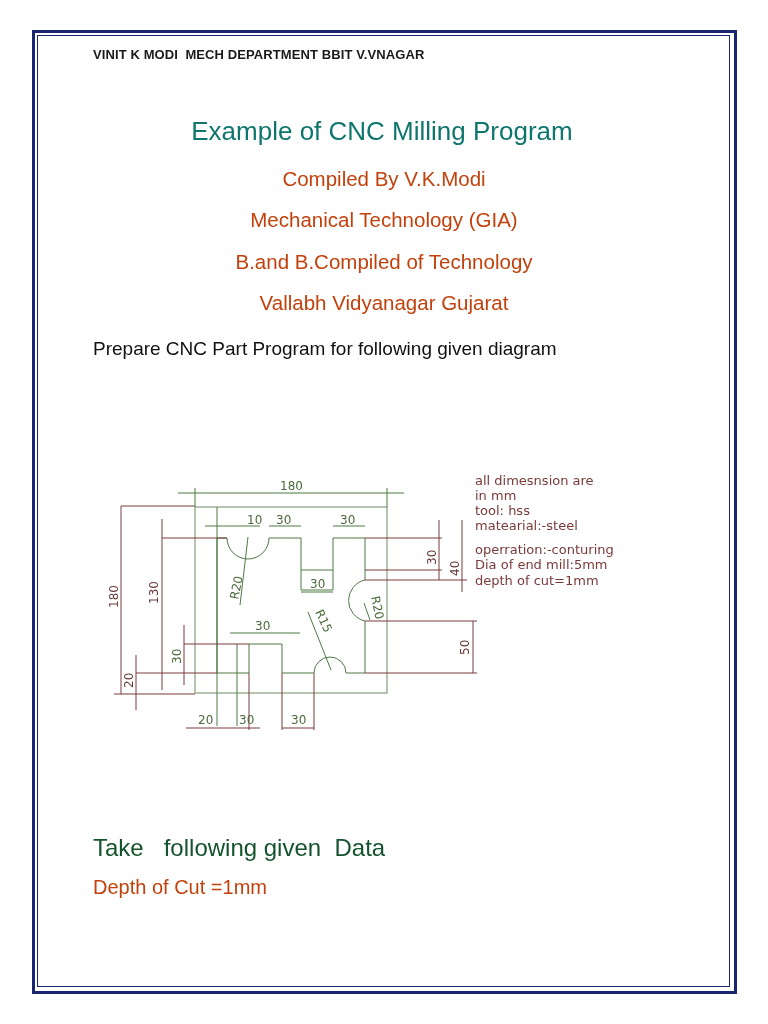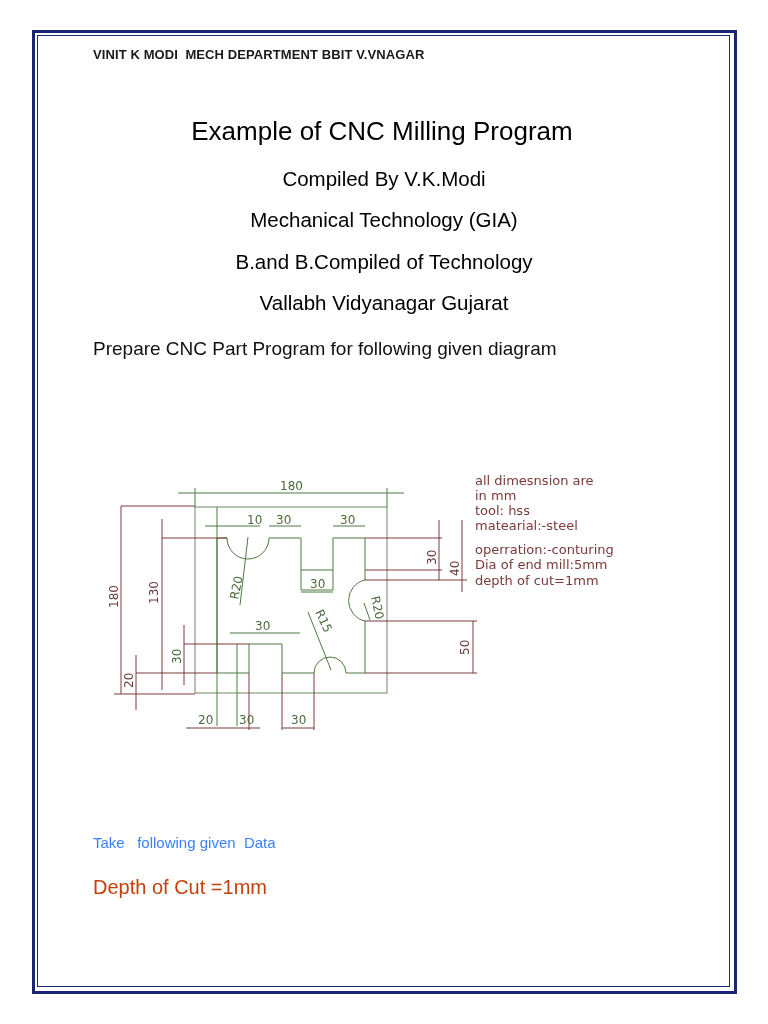--- a/index.html
+++ b/index.html
@@ -1,23 +1,23 @@
 <!DOCTYPE html>
 <html><head>
 <meta charset="utf-8">
 <style>
   html, body { margin:0; padding:0; background:#ffffff; }
   body { width:768px; height:1024px; position:relative; overflow:hidden; font-family:"Liberation Sans", sans-serif; }
   .frame-outer { position:absolute; left:32px; top:30px; width:699px; height:958px; border:3px solid #1a2670; }
   .frame-inner { position:absolute; left:37px; top:35px; width:691px; height:950px; border:1px solid #1a2670; }
   .header { position:absolute; left:93px; top:47px; font-size:13px; font-weight:bold; color:#1a1a1a; letter-spacing:0.1px; white-space:pre; }
-  .title { position:absolute; left:0; width:764px; top:116px; text-align:center; font-size:26px; color:#000000; }
-  .sub { position:absolute; left:0; width:768px; text-align:center; font-size:20.5px; color:#000000; }
+  .title { position:absolute; left:0; width:764px; top:116px; text-align:center; font-size:26px; color:#0f766e; }
+  .sub { position:absolute; left:0; width:768px; text-align:center; font-size:20.5px; color:#c2410c; }
   .prompt { position:absolute; left:93px; top:334px; width:580px; font-size:19px; line-height:30px; color:#111; }
-  .take { position:absolute; left:93px; top:834px; font-size:15px; color:#3b82f6; white-space:pre; }
+  .take { position:absolute; left:93px; top:834px; font-size:24px; color:#14532d; white-space:pre; }
   .depth { position:absolute; left:93px; top:876px; font-size:20px; color:#c2410c; }
   .drawing { position:absolute; left:0; top:0; width:768px; height:1024px; }
   .note { font-family:"DejaVu Sans", sans-serif; font-size:13px; fill:#7a3a3a; }
   .dimtext { font-family:"DejaVu Sans", sans-serif; font-size:12px; fill:#4a6a3a; }
   .dimtext-m { font-family:"DejaVu Sans", sans-serif; font-size:12px; fill:#6a3a3a; }
 </style>
 </head>
 <body>
 
 <div class="frame-outer"></div>

